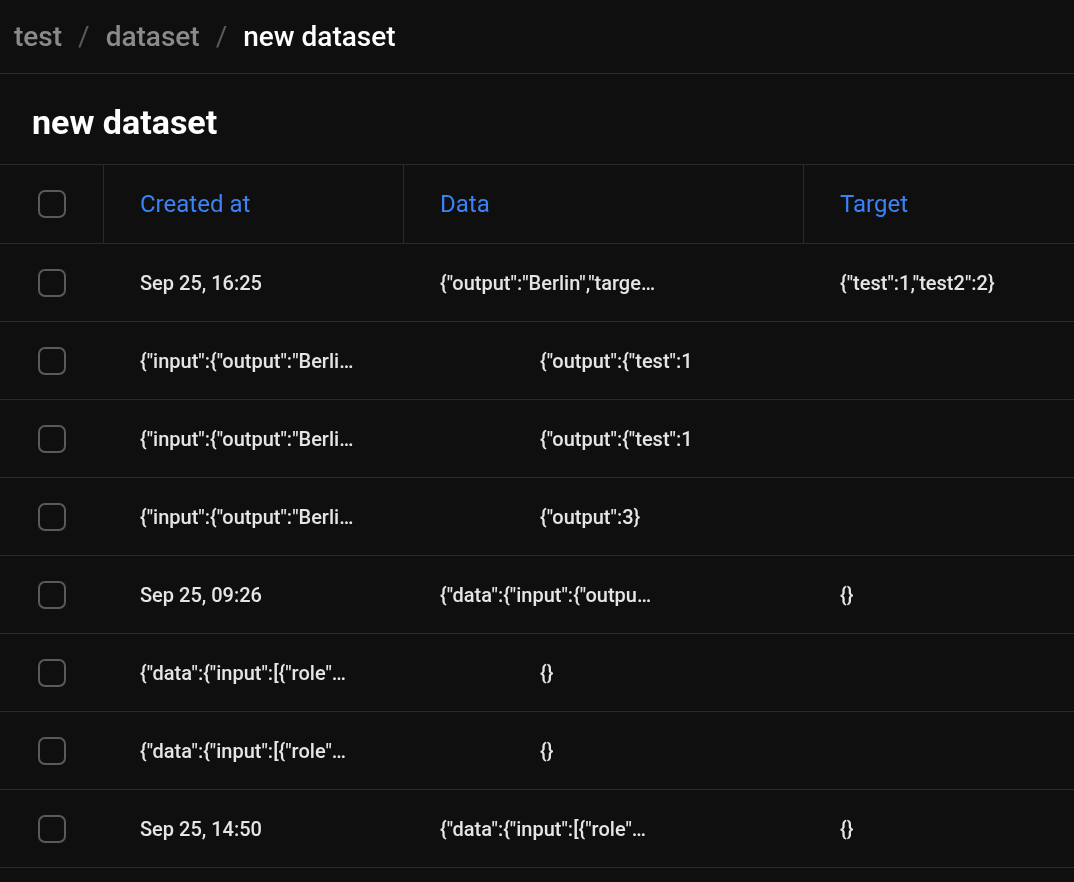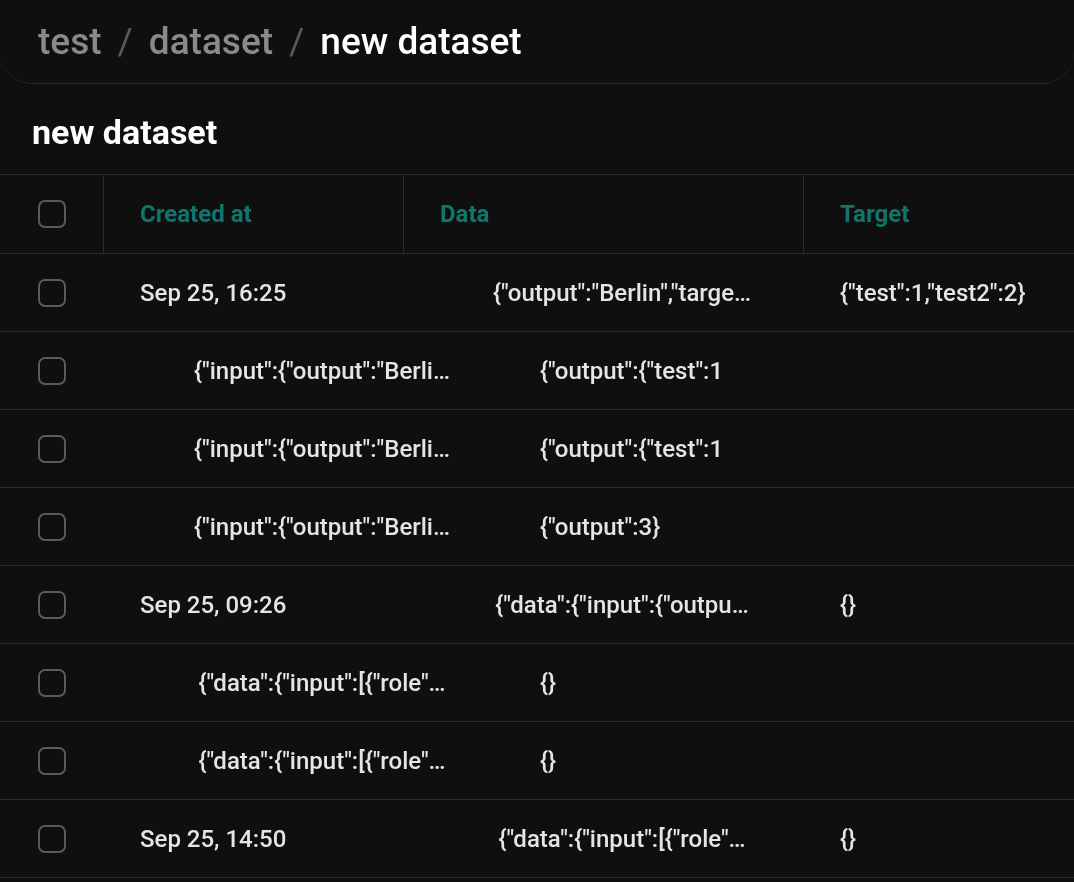--- a/index.html
+++ b/index.html
@@ -11,25 +11,24 @@
       background-color: #0f0f0f;
       color: #e5e5e5;
       font-family: -apple-system, BlinkMacSystemFont, "Segoe UI", Roboto, Helvetica, Arial, sans-serif;
       width: 1074px;
       height: 882px;
       overflow: hidden;
     }
     .breadcrumb {
       display: flex;
       align-items: center;
-      padding: 20px 38px;
-      font-size: 37px;
+      padding: 20px 14px;
+      font-size: 28px;
       font-weight: 500;
       border-bottom: 1px solid #2a2a2a;
-      border-radius: 32px;
     }
     .breadcrumb-item {
       color: #8a8a8a;
       text-decoration: none;
     }
     .breadcrumb-item.current {
       color: #ffffff;
     }
     .breadcrumb-sep {
       color: #5a5a5a;
@@ -74,52 +73,51 @@
       display: flex;
       align-items: center;
     }
     .col-created {
       width: 300px;
       padding-left: 36px;
     }
     .col-data {
       width: 400px;
       padding-left: 36px;
-      text-align: center;
     }
     .col-target {
       flex: 1;
       padding-left: 36px;
       overflow: hidden;
     }
     .header-label {
-      color: #0f766e;
+      color: #3b82f6;
       font-size: 24px;
-      font-weight: 700;
+      font-weight: 400;
     }
     .table-row {
       display: flex;
       align-items: center;
       height: 78px;
       border-bottom: 1px solid #2a2a2a;
     }
     .table-row .col-checkbox {
       border-right: none;
     }
     .checkbox {
       width: 28px;
       height: 28px;
       border: 2px solid #5a5a5a;
       border-radius: 7px;
       background: transparent;
       cursor: pointer;
     }
     .cell-text {
       color: #e5e5e5;
-      font-size: 24px;
+      font-size: 20px;
       font-weight: 500;
       white-space: nowrap;
       overflow: hidden;
       text-overflow: ellipsis;
     }
     .col-data .cell-text,
     .col-target .cell-text {
       max-width: 360px;
     }
     .col-target .cell-text {

